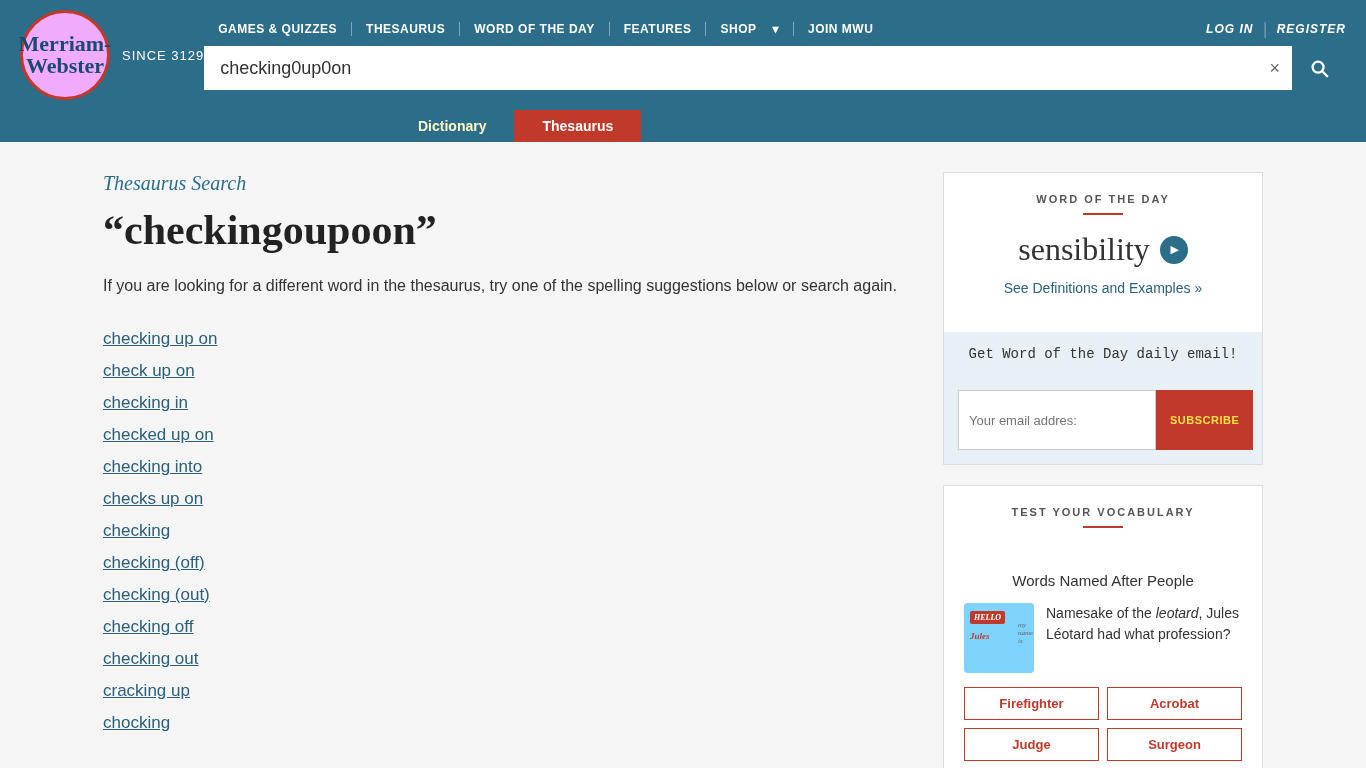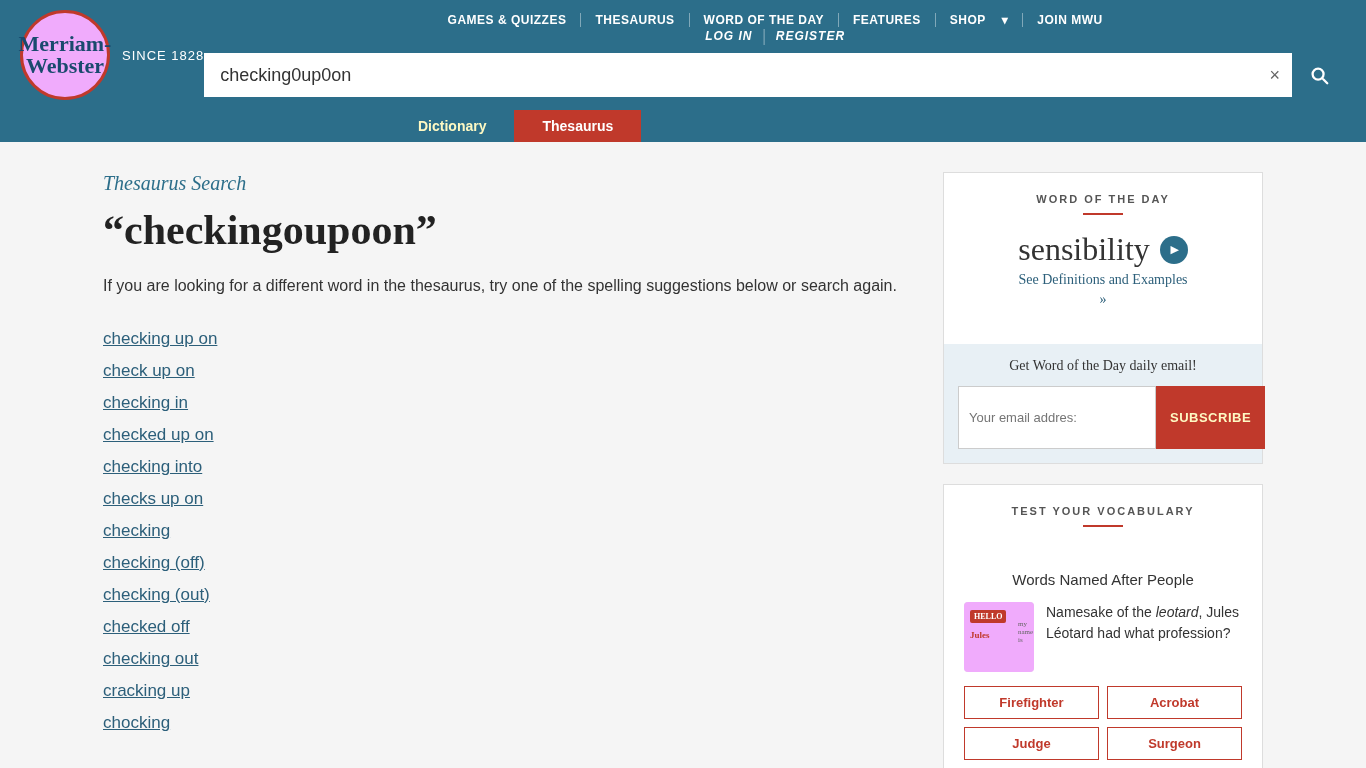--- a/index.html
+++ b/index.html
@@ -232,21 +232,21 @@
     .wotd-divider {
       border: none;
       border-top: 2px solid #c0392b;
       width: 40px;
       margin: 0 auto 16px;
     }
     .wotd-word {
       font-family: Georgia, serif;
       font-size: 32px;
       color: #333;
-      margin-bottom: 4px;
+      margin-bottom: 12px;
       display: flex;
       align-items: center;
       justify-content: center;
       gap: 10px;
     }
     .sound-icon {
       width: 28px;
       height: 28px;
       background: #2c6e8a;
       border-radius: 50%;
@@ -257,58 +257,57 @@
     }
     .sound-icon::after {
       content: '▶';
       color: white;
       font-size: 11px;
       margin-left: 2px;
     }
     .wotd-link {
       color: #2c5f7a;
       text-decoration: none;
-      font-family: Liberation Serif, serif;
+      font-family: Liberation Sans, sans-serif;
       font-size: 14px;
       display: flex;
       align-items: center;
       justify-content: center;
       gap: 4px;
       margin-bottom: 16px;
-      flex-direction: column;
     }
     .wotd-email-section {
       background: #e8f0f5;
       padding: 14px;
       text-align: center;
     }
     .wotd-email-label {
-      font-family: Liberation Serif, serif;
+      font-family: Liberation Mono, monospace;
       font-size: 14px;
       color: #333;
-      margin-bottom: 12px;
+      margin-bottom: 28px;
     }
     .email-form {
       display: flex;
       gap: 0;
     }
     .email-input {
       flex: 1;
       border: 1px solid #ccc;
       padding: 8px 10px;
       font-size: 13px;
       font-family: Arial, sans-serif;
       outline: none;
     }
     .subscribe-btn {
       background: #c0392b;
-      color: #fef9c3;
+      color: #fde047;
       border: none;
       padding: 24px 14px;
-      font-size: 13px;
+      font-size: 11px;
       font-family: Arial, sans-serif;
       font-weight: bold;
       cursor: pointer;
       letter-spacing: 0.5px;
     }
 
     
     .vocab-section { padding: 20px; }
     .vocab-label {
       font-family: Arial, sans-serif;
@@ -343,27 +342,28 @@
       display: flex;
       align-items: center;
       justify-content: center;
       float: left;
       margin-right: 12px;
       overflow: hidden;
     }
     .vocab-image-inner {
       width: 100%;
       height: 100%;
-      background: #f0abfc;
+      background: #7dd3fc;
       display: flex;
       align-items: center;
       justify-content: center;
       font-size: 10px;
       color: #666;
       position: relative;
+      font-style: italic;
     }
     .hello-badge {
       background: #c0392b;
       color: white;
       font-size: 8px;
       font-weight: bold;
       padding: 2px 4px;
       border-radius: 2px;
       position: absolute;
       top: 8px;
@@ -419,25 +419,25 @@
 
 <header>
   <div class="header-top">
     <div class="logo-area">
       <div class="logo-circle">
         <div class="logo-text-mw">
           <span>Merriam-</span>
           <span>Webster</span>
         </div>
       </div>
-      <span class="since-text">SINCE 1828</span>
+      <span class="since-text">SINCE 3129</span>
     </div>
 
     <div class="header-right">
-      <div style="display:flex; align-items:center; justify-content:space-between; width:100%;flex-direction:column;">
+      <div style="display:flex; align-items:center; justify-content:space-between; width:100%;">
         <nav class="nav-top">
           <a href="#">GAMES &amp; QUIZZES</a>
           <a href="#">THESAURUS</a>
           <a href="#">WORD OF THE DAY</a>
           <a href="#">FEATURES</a>
           <a href="#">
             <span class="shop-item">
               <span>SHOP</span>
               <span>▾</span>
             </span>
@@ -500,21 +500,21 @@
       <li>
           <a href="#">checking</a>
         </li>
       <li>
           <a href="#">checking (off)</a>
         </li>
       <li>
           <a href="#">checking (out)</a>
         </li>
       <li>
-          <a href="#">checked off</a>
+          <a href="#">checking off</a>
         </li>
       <li>
           <a href="#">checking out</a>
         </li>
       <li>
           <a href="#">cracking up</a>
         </li>
       <li>
           <a href="#">chocking</a>
         </li>

